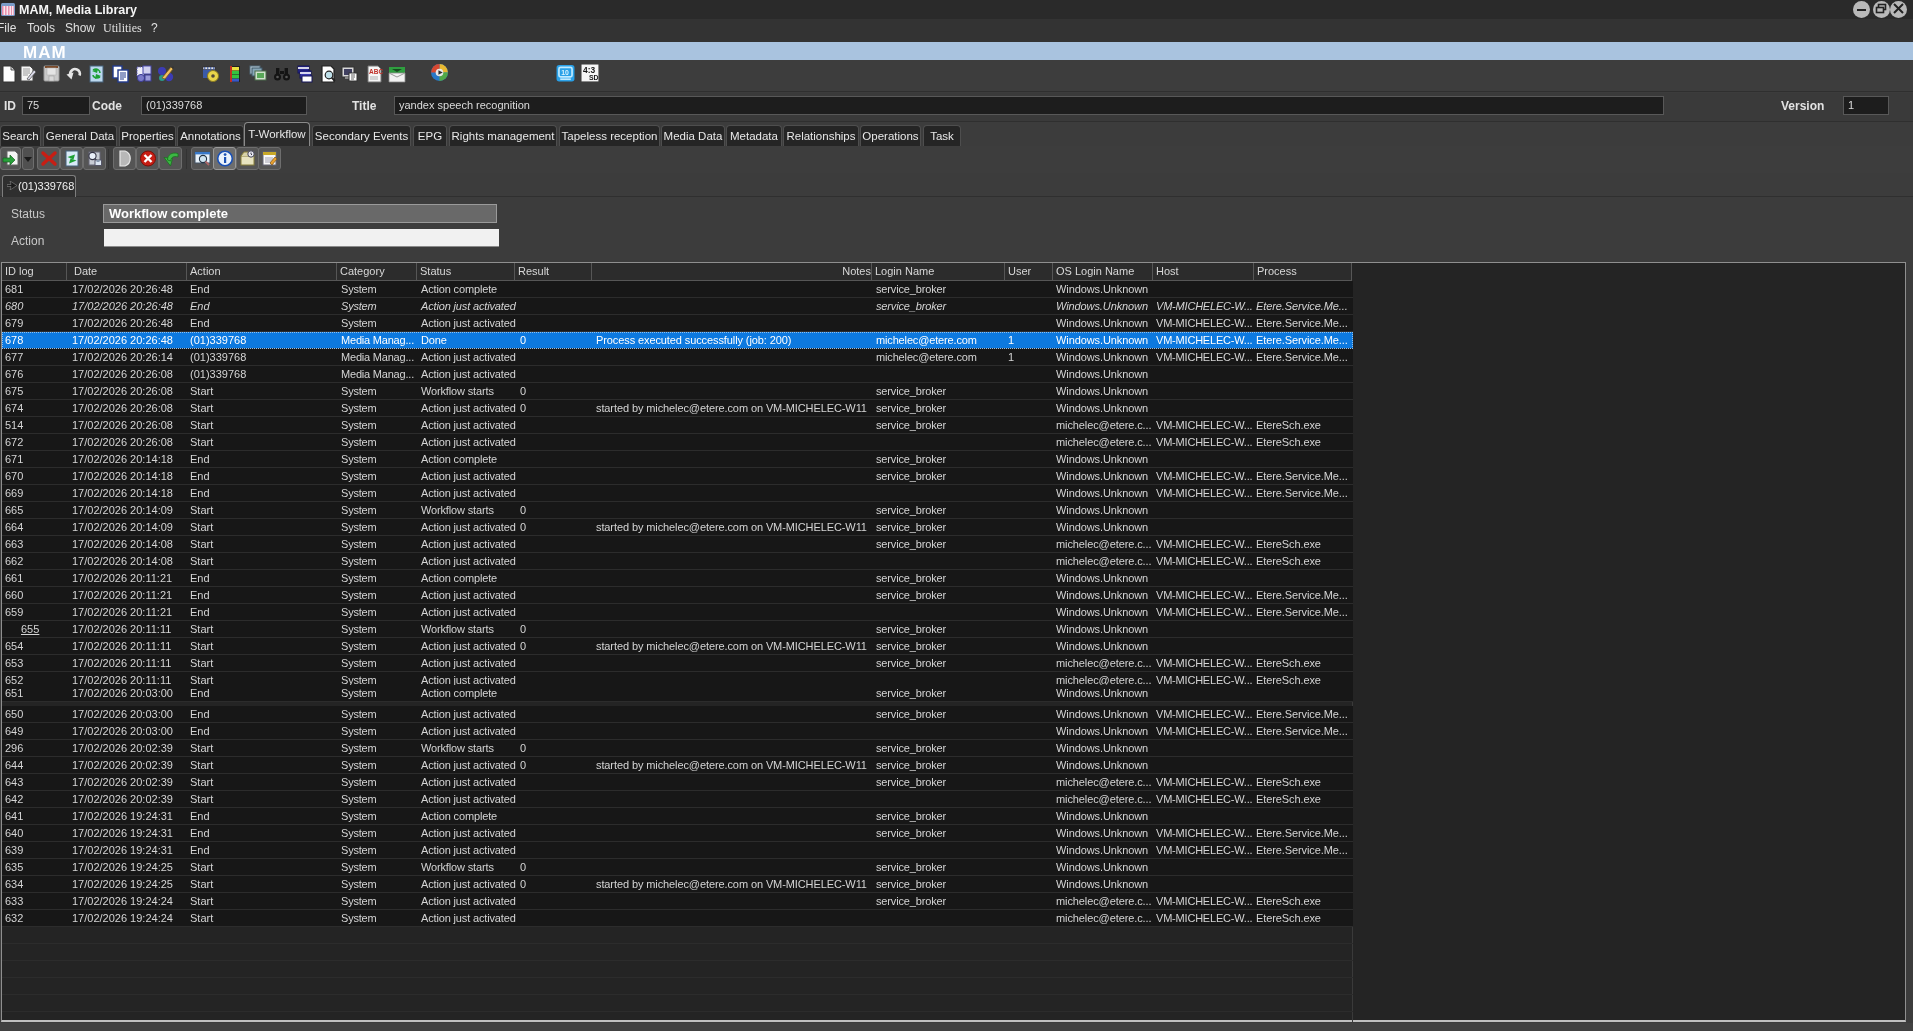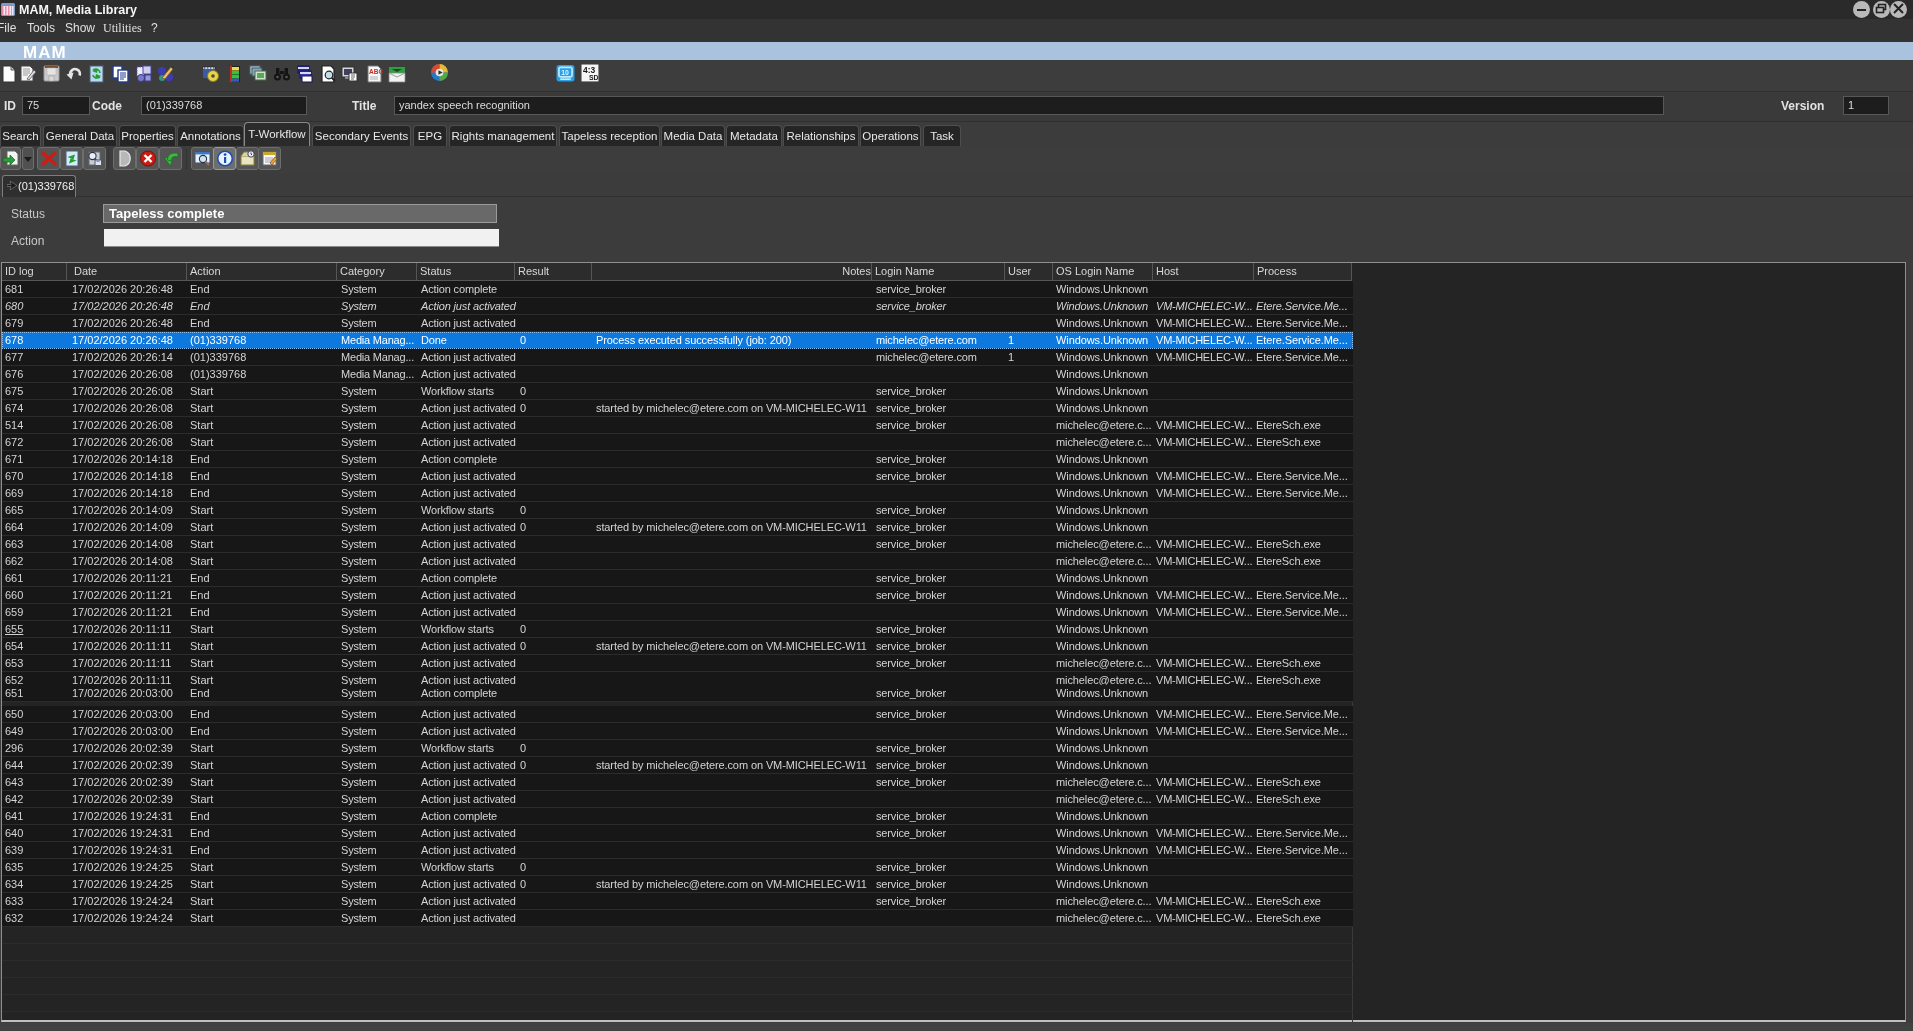--- a/index.html
+++ b/index.html
@@ -267,21 +267,21 @@
 <div class="abs" style="left:108px;top:149px;width:1px;height:20px;background:#333;"></div>
 <div class="abs" style="left:186px;top:149px;width:1px;height:20px;background:#333;"></div>
 <div class="abs" style="left:0;top:196px;width:1913px;height:1px;background:#2f2f2f;"></div>
 <div class="abs" style="left:2px;top:175px;width:74px;height:22px;background:#2f2f2f;border:1px solid #7d7d7d;border-bottom:none;border-radius:3px 3px 0 0;"></div>
 <svg class="abs" style="left:7px;top:181px;" width="10" height="9" viewBox="0 0 10 9">
     <path d="M0 3.5 h4 L3 0 L10 4.5 L3 9 L4 5.5 h-4 z" fill="#1c1c1c" stroke="#888" stroke-width="0.6"></path>
   </svg>
 <span class="abs" style="left:18px;top:180px;font-size:11px;color:#f0f0f0;">(01)339768</span>
 <span class="abs" style="left:11px;top:207px;font-size:12px;color:#c8c8c8;">Status</span>
 <div class="abs" style="left:103px;top:204px;width:394px;height:19px;background:#696969;border:1px solid #9a9a9a;"></div>
-<span class="abs" style="left:109px;top:206px;font-size:13px;font-weight:bold;color:#ffffff;">Tapeless complete</span>
+<span class="abs" style="left:109px;top:206px;font-size:13px;font-weight:bold;color:#ffffff;">Workflow complete</span>
 <span class="abs" style="left:11px;top:234px;font-size:12px;color:#c8c8c8;">Action</span>
 <div class="abs" style="left:104px;top:229px;width:395px;height:18px;background:#f1f1f1;border-bottom:1px solid #8a8a8a;"></div>
 <div class="abs" style="left:1px;top:262px;width:1905px;height:760px;background:#242424;border-top:1px solid #8f8f8f;border-left:1px solid #8f8f8f;border-right:1px solid #8f8f8f;border-bottom:2px solid #c0c0c0;"></div>
 <div class="abs" style="left:0;top:1023px;width:1913px;height:8px;background:#414141;"></div>
 <div class="abs" style="left:2px;top:263px;width:1350px;height:18px;">
 <div class="hcell" style="left:0px;width:65px;padding-left:3px;">ID log</div>
 <div class="hcell" style="left:65px;width:120px;padding-left:7px;">Date</div>
 <div class="hcell" style="left:185px;width:150px;padding-left:3px;">Action</div>
 <div class="hcell" style="left:335px;width:80px;padding-left:3px;">Category</div>
 <div class="hcell" style="left:415px;width:98px;padding-left:3px;">Status</div>
@@ -496,21 +496,21 @@
 <span class="c" style="left:3px;">659</span>
 <span class="c" style="left:70px;">17/02/2026 20:11:21</span>
 <span class="c" style="left:188px;">End</span>
 <span class="c s3" style="left:339px;">System</span>
 <span class="c s4" style="left:419px;">Action just activated</span>
 <span class="c s9" style="left:1054px;">Windows.Unknown</span>
 <span class="c s10" style="left:1154px;">VM-MICHELEC-W...</span>
 <span class="c s11" style="left:1254px;">Etere.Service.Me...</span>
 </div>
 <div class="row" style="top:340px;">
-<span class="c" style="left:3px;text-decoration:underline;">655</span>
+<span class="c" style="left:19px;text-decoration:underline;">655</span>
 <span class="c" style="left:70px;">17/02/2026 20:11:11</span>
 <span class="c" style="left:188px;">Start</span>
 <span class="c s3" style="left:339px;">System</span>
 <span class="c s4" style="left:419px;">Workflow starts</span>
 <span class="c" style="left:518px;">0</span>
 <span class="c s7" style="left:874px;">service_broker</span>
 <span class="c s9" style="left:1054px;">Windows.Unknown</span>
 </div>
 <div class="row" style="top:357px;">
 <span class="c" style="left:3px;">654</span>

